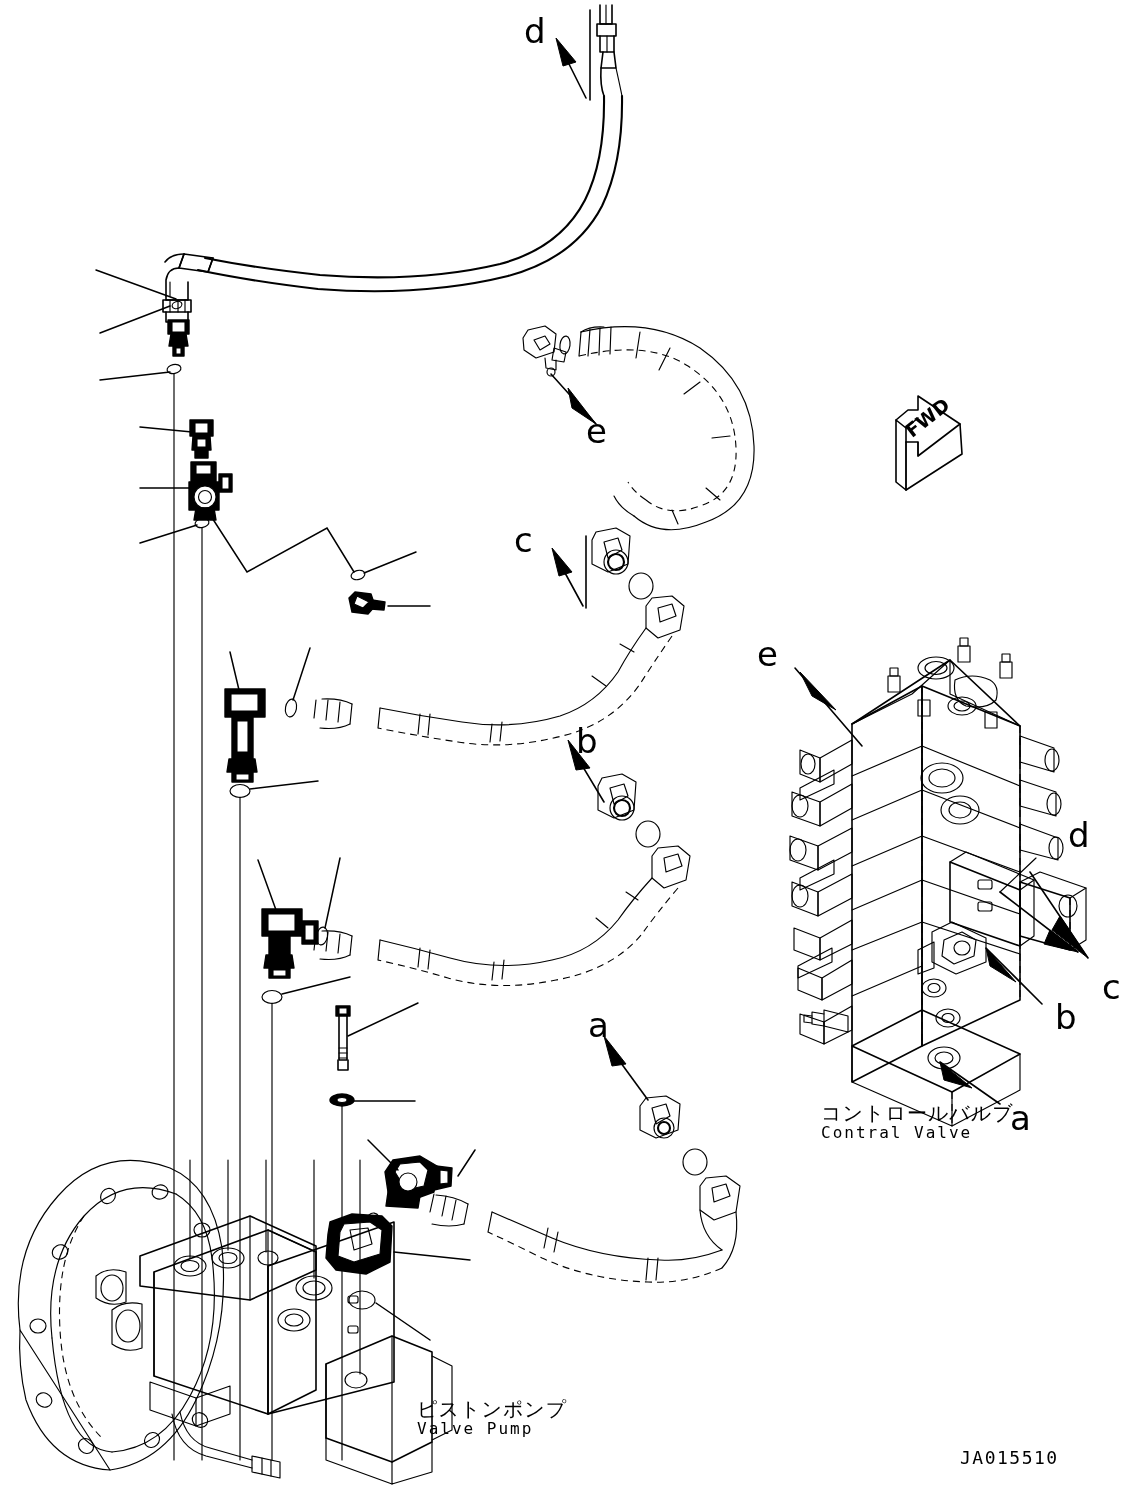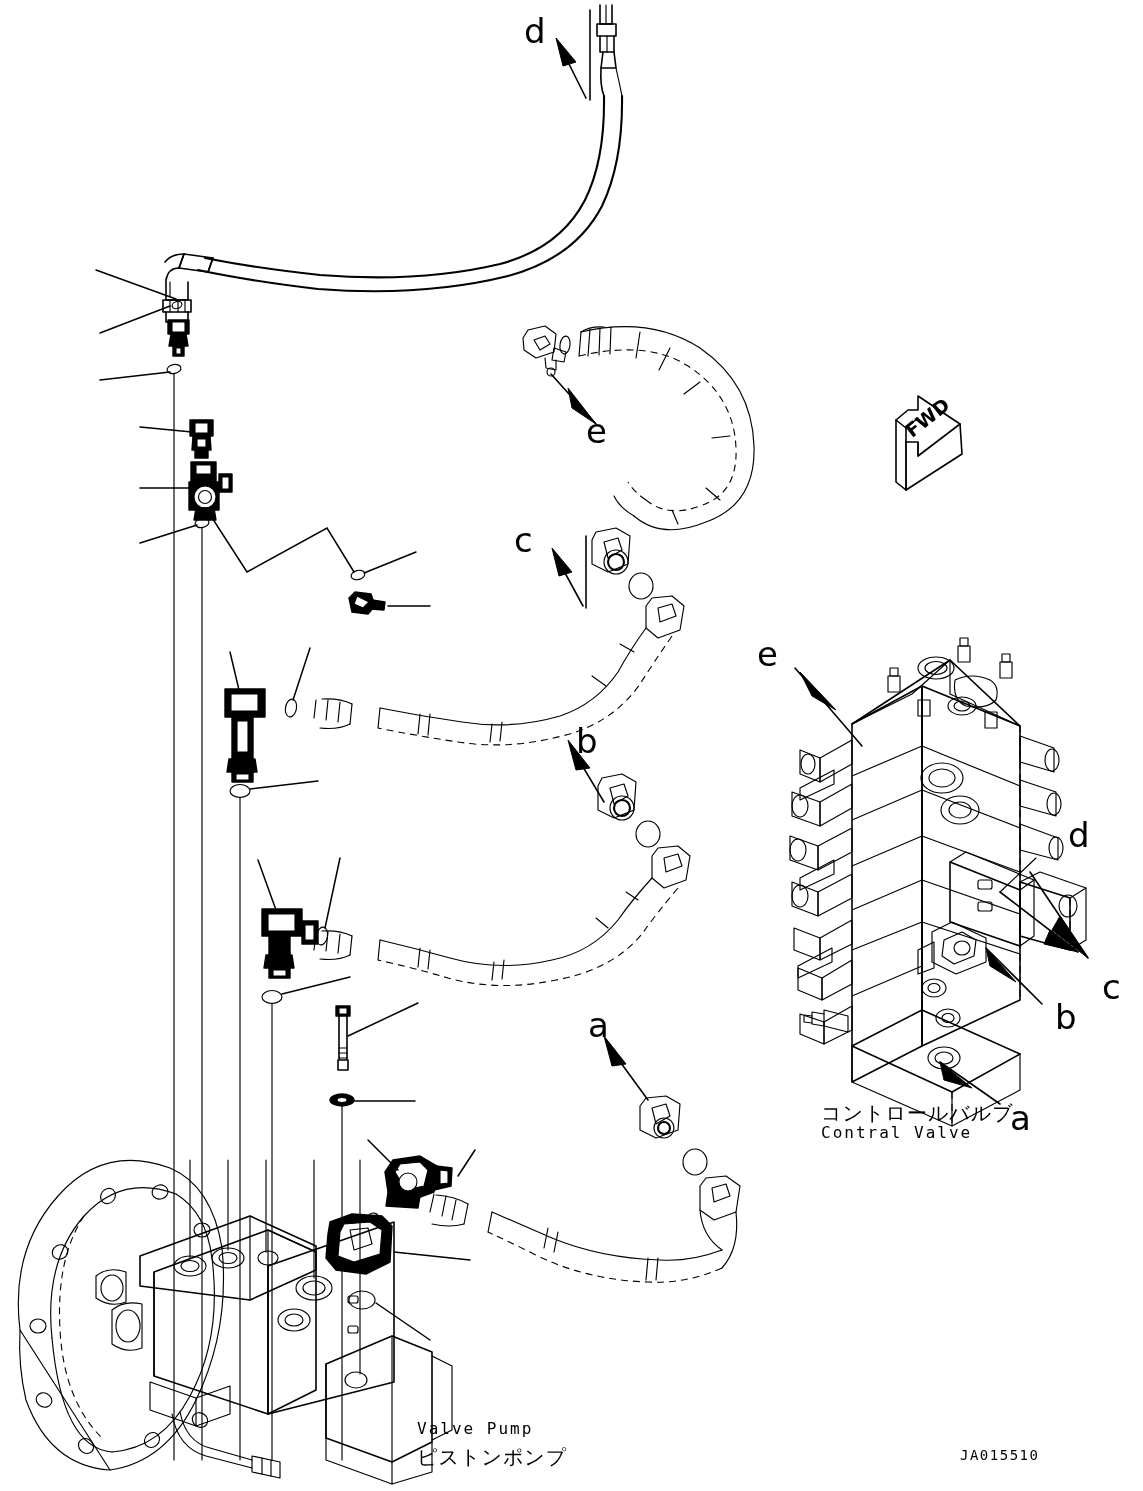--- a/index.html
+++ b/index.html
@@ -48,21 +48,21 @@
     font-family: "DejaVu Sans Mono", "Liberation Mono", monospace;
     font-size: 16px;
     letter-spacing: 2px;
     color: #000;
     white-space: pre;
     line-height: 1.15;
   }
   .dwgno {
     position: absolute;
     font-family: "DejaVu Sans Mono", "Liberation Mono", monospace;
-    font-size: 14px;
+    font-size: 18px;
     letter-spacing: 1.5px;
     color: #000;
     white-space: pre;
   }
   .fwd-text {
     position: absolute;
     font-family: "DejaVu Sans", "Liberation Sans", sans-serif;
     font-size: 19px;
     font-weight: 700;
     color: #000;
@@ -572,18 +572,18 @@
   <div class="callout" style="left:1068px; top:818px;">d</div>
   <div class="callout" style="left:1102px; top:970px;">c</div>
   <div class="callout" style="left:1055px; top:1000px;">b</div>
   <div class="callout" style="left:1010px; top:1101px;">a</div>
 
   <div class="fwd-text" style="left:901px; top:424px; transform:rotate(-38deg); transform-origin:left top;">FWD</div>
 
   <div class="cap-jp" style="left:821px; top:1102px;">コントロールバルブ</div>
   <div class="cap-en" style="left:821px; top:1124px;">Contral Valve</div>
 
-  <div class="cap-jp" style="left:417px; top:1398px;margin-top:48px;">ピストンポンプ</div>
+  <div class="cap-jp" style="left:417px; top:1398px;">ピストンポンプ</div>
   <div class="cap-en" style="left:417px; top:1420px;">Valve Pump</div>
 
   <div class="dwgno" style="left:960px; top:1447px;">JA015510</div>
 
 </div>
 
 </body></html>

